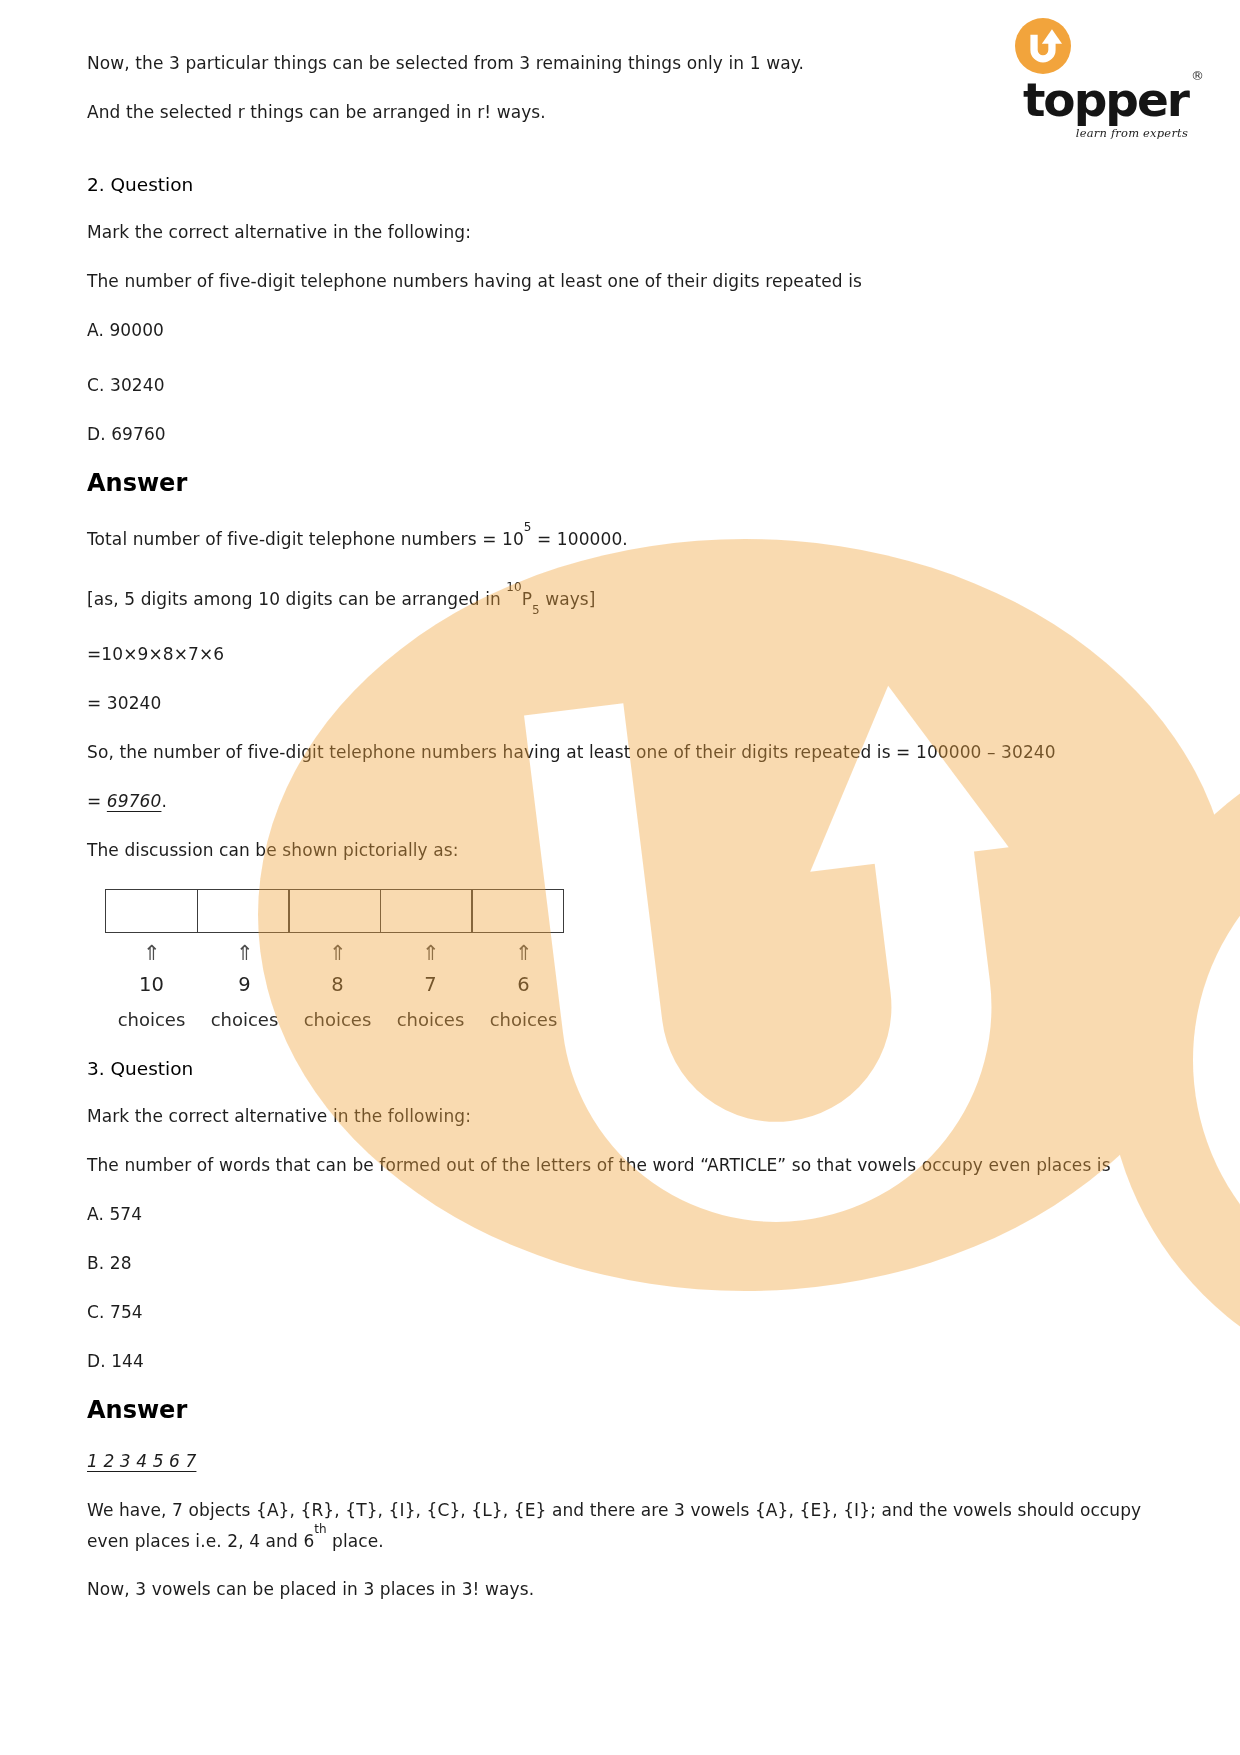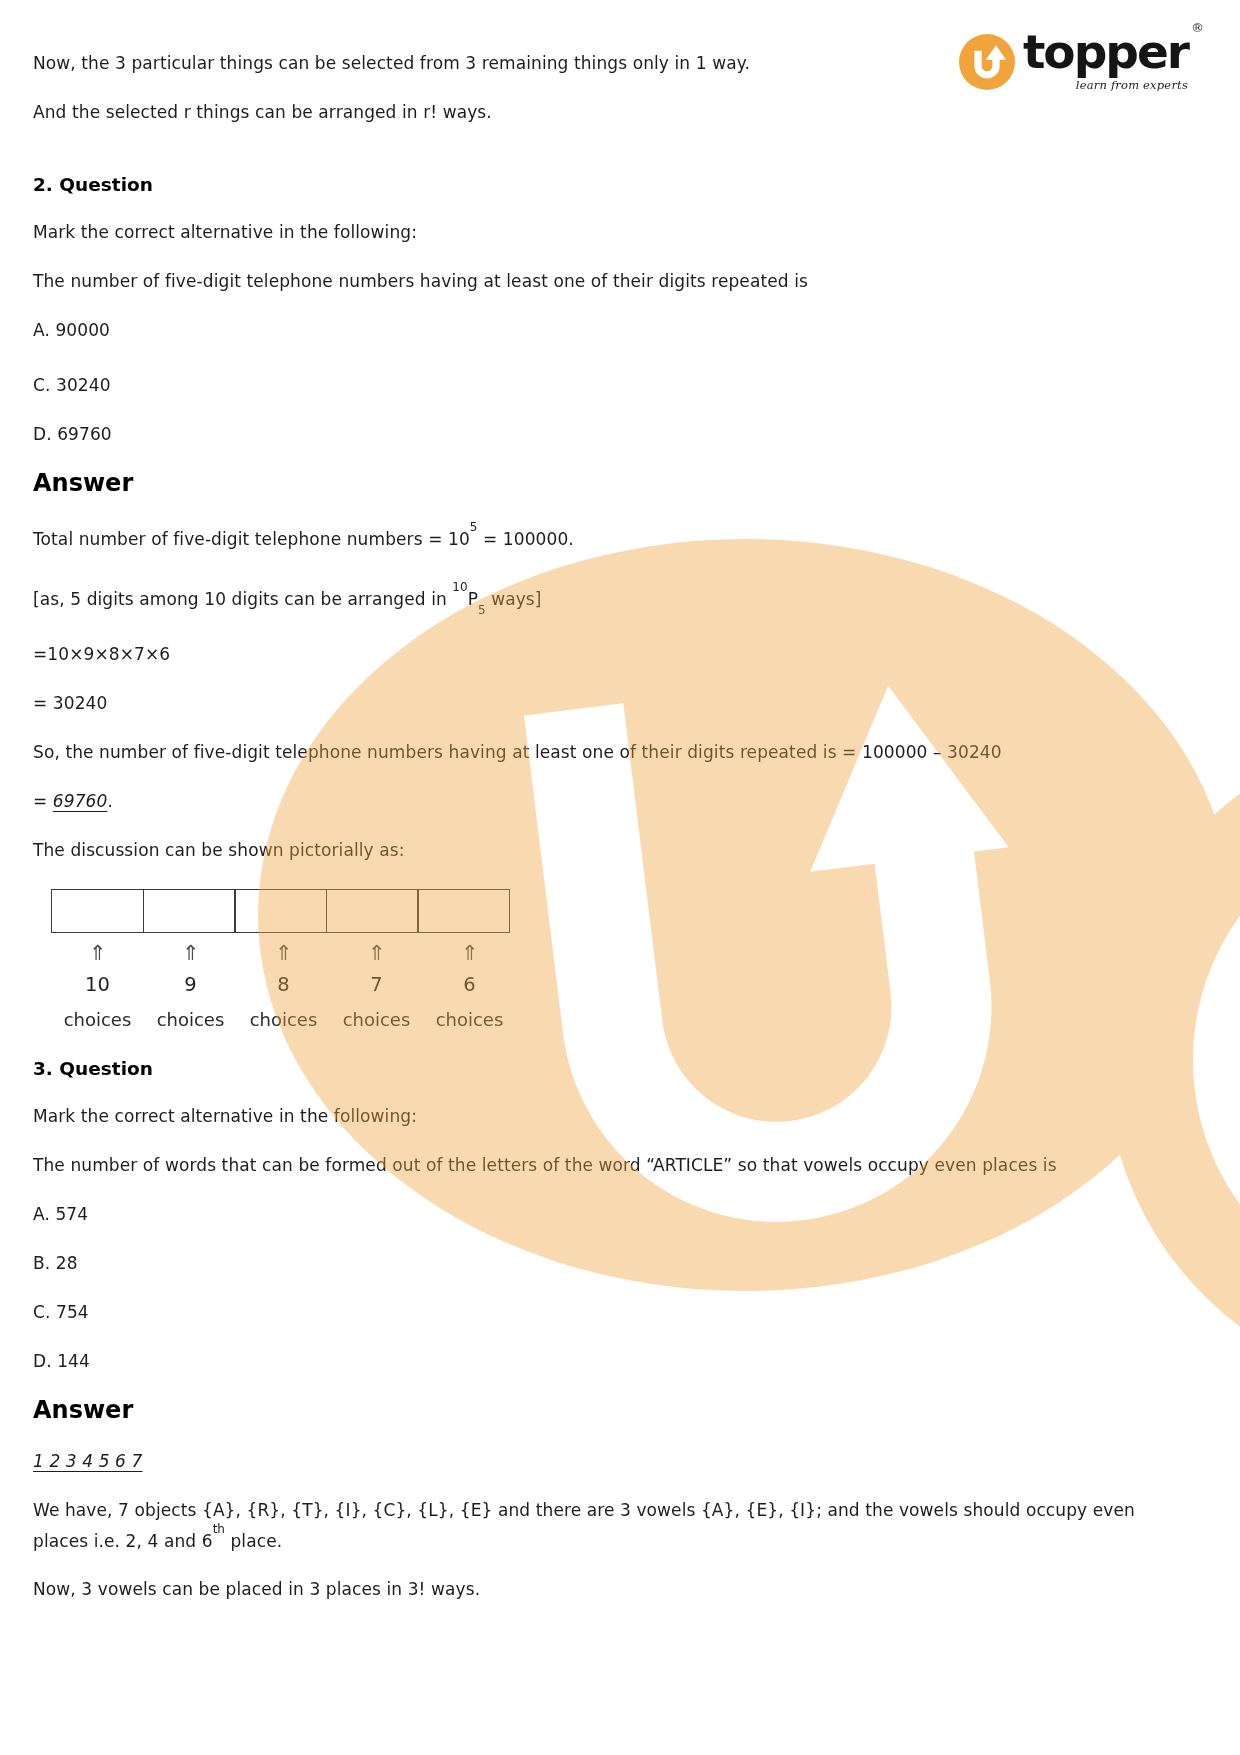--- a/index.html
+++ b/index.html
@@ -5,52 +5,53 @@
   * { margin: 0; padding: 0; box-sizing: border-box; }
   html,body { width: 1240px; height: 1755px; background: #ffffff; }
   body {
     font-family: "DejaVu Sans", "Liberation Sans", sans-serif;
     color: #1d1d1d;
     position: relative;
     overflow: hidden;
   }
   .page {
     position: relative;
-    padding: 50px 60px 0 33px;
+    padding: 50px 60px 0 87px;
     width: 1240px;
     z-index: 1;
   }
   p.line {
     font-size: 17px;
     line-height: 26px;
     margin: 0 0 17px 0;
     letter-spacing: 0.1px;
   }
   .gap { height: 6px; }
   h3.qhead {
     font-size: 18.5px;
-    font-weight: bold;
+    font-weight: normal;
     color: #000;
     margin: 26px 0 24px 0;
   }
   h4.ans {
     font-size: 24px;
     font-weight: bold;
     color: #000;
     margin: 22px 0 24px 0;
   }
   sup.s { font-size: 12px; position: relative; top: -7px; letter-spacing: 0; }
   sub.s { font-size: 12px; position: relative; top: 5px; letter-spacing: 0; }
   .u { text-decoration: underline; text-underline-offset: 4px; font-style: italic; }
   
   .brand {
     position: absolute;
-    top: 26px; right: 52px;
-    display: flex; align-items: center;
+    top: 12px; right: 52px;
+    display: flex; align-items: flex-start;
     z-index: 3;
+    flex-direction: column;
   }
   .brand .disc { width: 56px; height: 56px; margin-top: 6px; }
   .brand .wordwrap { position: relative; margin-left: 8px; }
   .brand .word {
     font-size: 47px; font-weight: bold; color: #151515;
     letter-spacing: -2px; line-height: 52px;
     font-family: "DejaVu Sans", "Liberation Sans", sans-serif;
   }
   .brand .reg {
     position: absolute; top: -6px; right: -16px;

